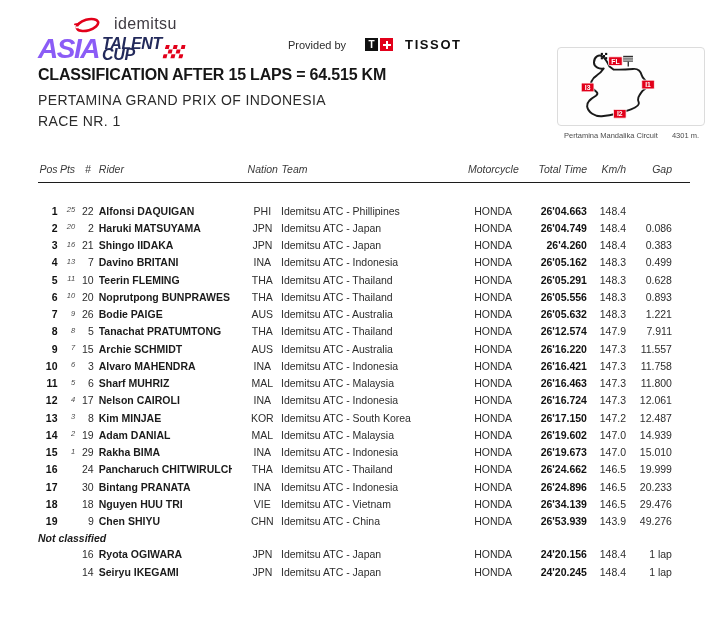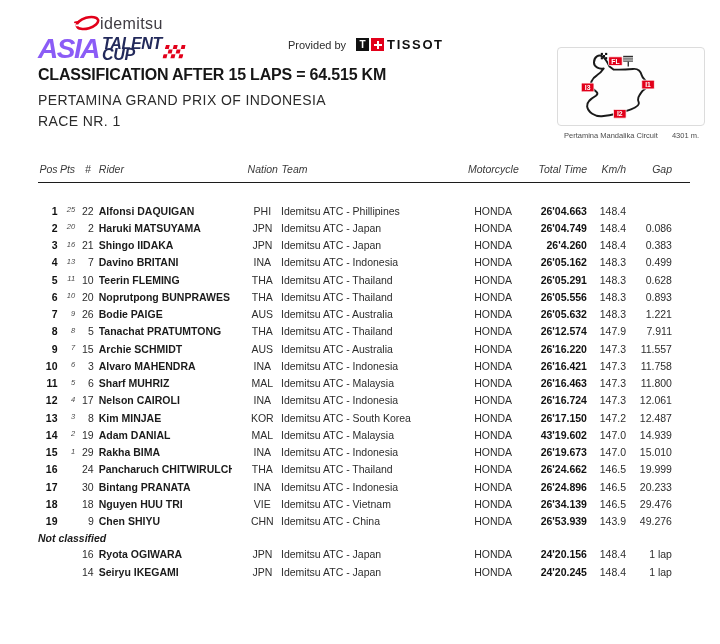--- a/index.html
+++ b/index.html
@@ -2,36 +2,36 @@
 <html><head>
 <meta charset="utf-8">
 <style>
   * { margin:0; padding:0; box-sizing:border-box; }
   html,body { background:#fff; }
   body {
     width:720px; height:644px; position:relative; overflow:hidden;
     font-family:"Liberation Sans", sans-serif; color:#2d2d2d;
   }
   
-  .idemitsu-block { position:absolute; left:74px; top:15px; display:flex; align-items:flex-start; gap:0; }
+  .idemitsu-block { position:absolute; left:74px; top:15px; display:flex; align-items:flex-end; gap:14px; }
   .idemitsu-text { font-size:16px; color:#3f3b42; letter-spacing:.4px; }
   .atc-block { position:absolute; left:38px; top:36px; display:flex; align-items:flex-start; }
   .asia-word { font-size:28px; font-weight:bold; font-style:italic; color:#8b5cf6; letter-spacing:-1.5px; line-height:26px; }
   .talentcup { display:flex; flex-direction:column; margin-left:3px; margin-top:2px;
                font-size:16px; font-weight:bold; font-style:italic; color:#232a5b; line-height:11px; letter-spacing:-.3px; }
   .atc-checker { margin-left:2px; margin-top:9px; transform:skewX(-14deg); }
-  .provided-block { position:absolute; left:288px; top:37px; display:flex; align-items:center; gap:10px; }
+  .provided-block { position:absolute; left:288px; top:37px; display:flex; align-items:center; gap:19px; }
   .provided-label { font-size:11px; color:#2d2d2d; }
   .tissot-logo { display:flex; align-items:center; gap:2px; }
   .tissot-t { width:13px; height:13px; background:#111; color:#fff; font-weight:bold; font-size:10px;
               display:flex; align-items:center; justify-content:center; }
   .tissot-cross { width:13px; height:13px; background:#e2001a; position:relative; }
   .tissot-cross::before { content:""; position:absolute; left:5.5px; top:2.5px; width:2px; height:8px; background:#fff; }
   .tissot-cross::after  { content:""; position:absolute; left:2.5px; top:5.5px; width:8px; height:2px; background:#fff; }
-  .tissot-word { font-size:13px; font-weight:bold; color:#111; letter-spacing:1.6px; margin-left:1px; }
+  .tissot-word { font-size:13px; font-weight:bold; color:#111; letter-spacing:1.6px; margin-left:10px; }
   
   .title-main  { position:absolute; left:38px; top:66px; font-size:16px; font-weight:bold; color:#161616; letter-spacing:-.2px; }
   .title-event { position:absolute; left:38px; top:92px; font-size:14px; color:#2b2b2b; letter-spacing:.4px; }
   .title-race  { position:absolute; left:38px; top:113px; font-size:14px; color:#2b2b2b; letter-spacing:.4px; }
   
   .map-box { position:absolute; left:557px; top:47px; width:148px; height:79px;
              border:1px solid #dcdcdc; border-radius:4px; background:#fefefe; }
   .map-caption { position:absolute; left:557px; top:131px; width:148px; display:flex;
                  justify-content:space-between; font-size:7.5px; color:#4c4c4c; padding:0 6px 0 7px;align-items:flex-end; }
   
@@ -333,21 +333,21 @@
     <span class="c-gap">12.487</span>
   </div>
         <div class="trow">
     <span class="c-pos">14</span>
     <span class="c-pts">2</span>
     <span class="c-num">19</span>
     <span class="c-rider">Adam DANIAL</span>
     <span class="c-nation">MAL</span>
     <span class="c-team">Idemitsu ATC - Malaysia</span>
     <span class="c-bike">HONDA</span>
-    <span class="c-time">43'19.602</span>
+    <span class="c-time">26'19.602</span>
     <span class="c-kmh">147.0</span>
     <span class="c-gap">14.939</span>
   </div>
         <div class="trow">
     <span class="c-pos">15</span>
     <span class="c-pts">1</span>
     <span class="c-num">29</span>
     <span class="c-rider">Rakha BIMA</span>
     <span class="c-nation">INA</span>
     <span class="c-team">Idemitsu ATC - Indonesia</span>

